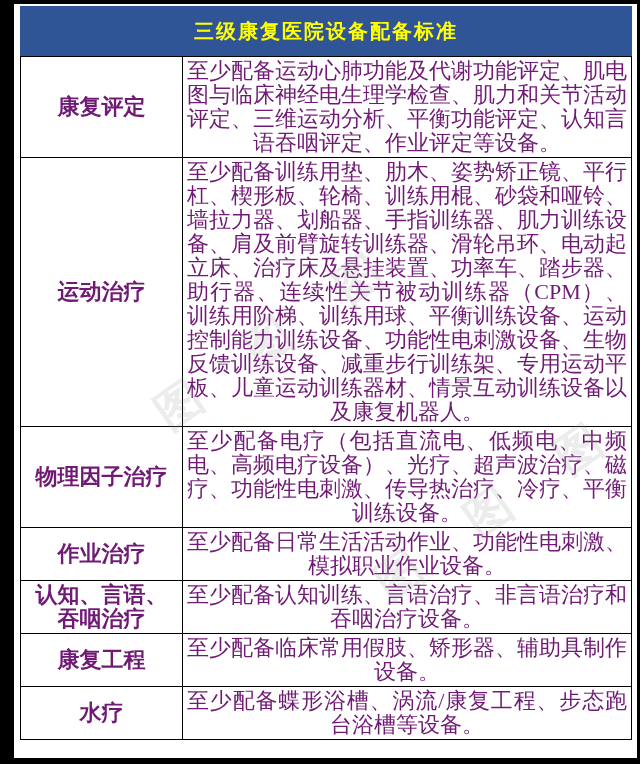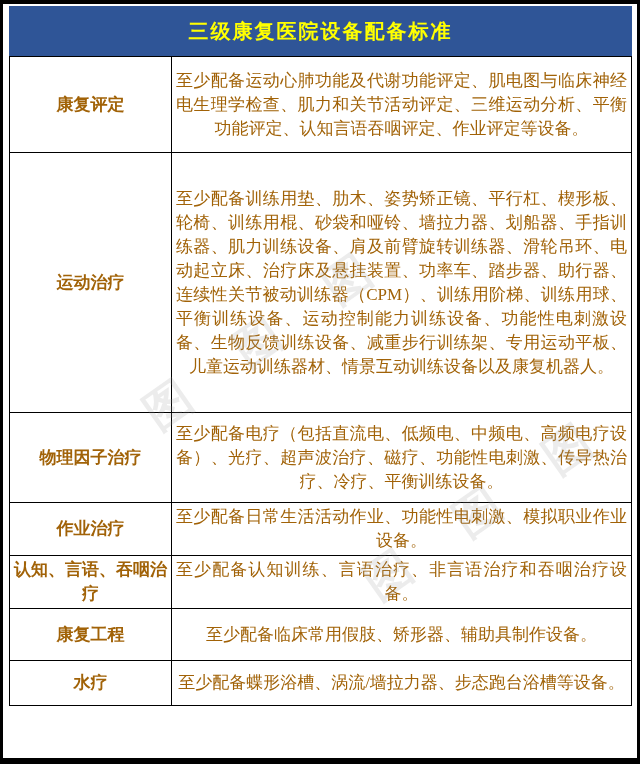--- a/index.html
+++ b/index.html
@@ -6,21 +6,21 @@
     margin: 0;
     padding: 0;
     background: #e8e8e8;
     font-family: "Liberation Serif", "DejaVu Serif", serif;
   }
   .frame {
     box-sizing: border-box;
     width: 640px;
     height: 764px;
     background: #000000;
-    padding: 4px 3px 6px 3px;
+    padding: 4px 3px 6px 14px;
     margin: 0;
   }
   .inner {
     position: relative;
     box-sizing: border-box;
     background: #ffffff;
     width: 100%;
     height: 100%;
     padding: 1px 5px 2px 6px;
     overflow: hidden;
@@ -38,23 +38,23 @@
     letter-spacing: 2px;
   }
   table.equip {
     width: 100%;
     border-collapse: collapse;
     table-layout: fixed;
   }
   table.equip td {
     border: 1.5px solid #000000;
     padding: 2px 4px;
-    font-size: 17px;
+    font-size: 22px;
     line-height: 24px;
-    color: #a16207;
+    color: #701a75;
     vertical-align: middle;
     box-sizing: border-box;
   }
   td.label-cell {
     text-align: center;
     font-weight: bold;
     font-size: 18px;
     padding: 2px 6px;
   }
   td.desc-cell {
@@ -134,21 +134,21 @@
   </tr>
 
 
   <tr class="row-6">
     <td class="label-cell">康复工程</td>
     <td class="desc-cell">至少配备临床常用假肢、矫形器、辅助具制作设备。</td>
   </tr>
 
   <tr class="row-7">
     <td class="label-cell">水疗</td>
-    <td class="desc-cell">至少配备蝶形浴槽、涡流/墙拉力器、步态跑台浴槽等设备。</td>
+    <td class="desc-cell">至少配备蝶形浴槽、涡流/康复工程、步态跑台浴槽等设备。</td>
   </tr>
 </tbody>
     </table>
 
     <div class="watermark">
       <span class="wm-1">图 图 图</span>
       <span class="wm-2">图 图 图</span>
     </div>
 
   </div>

